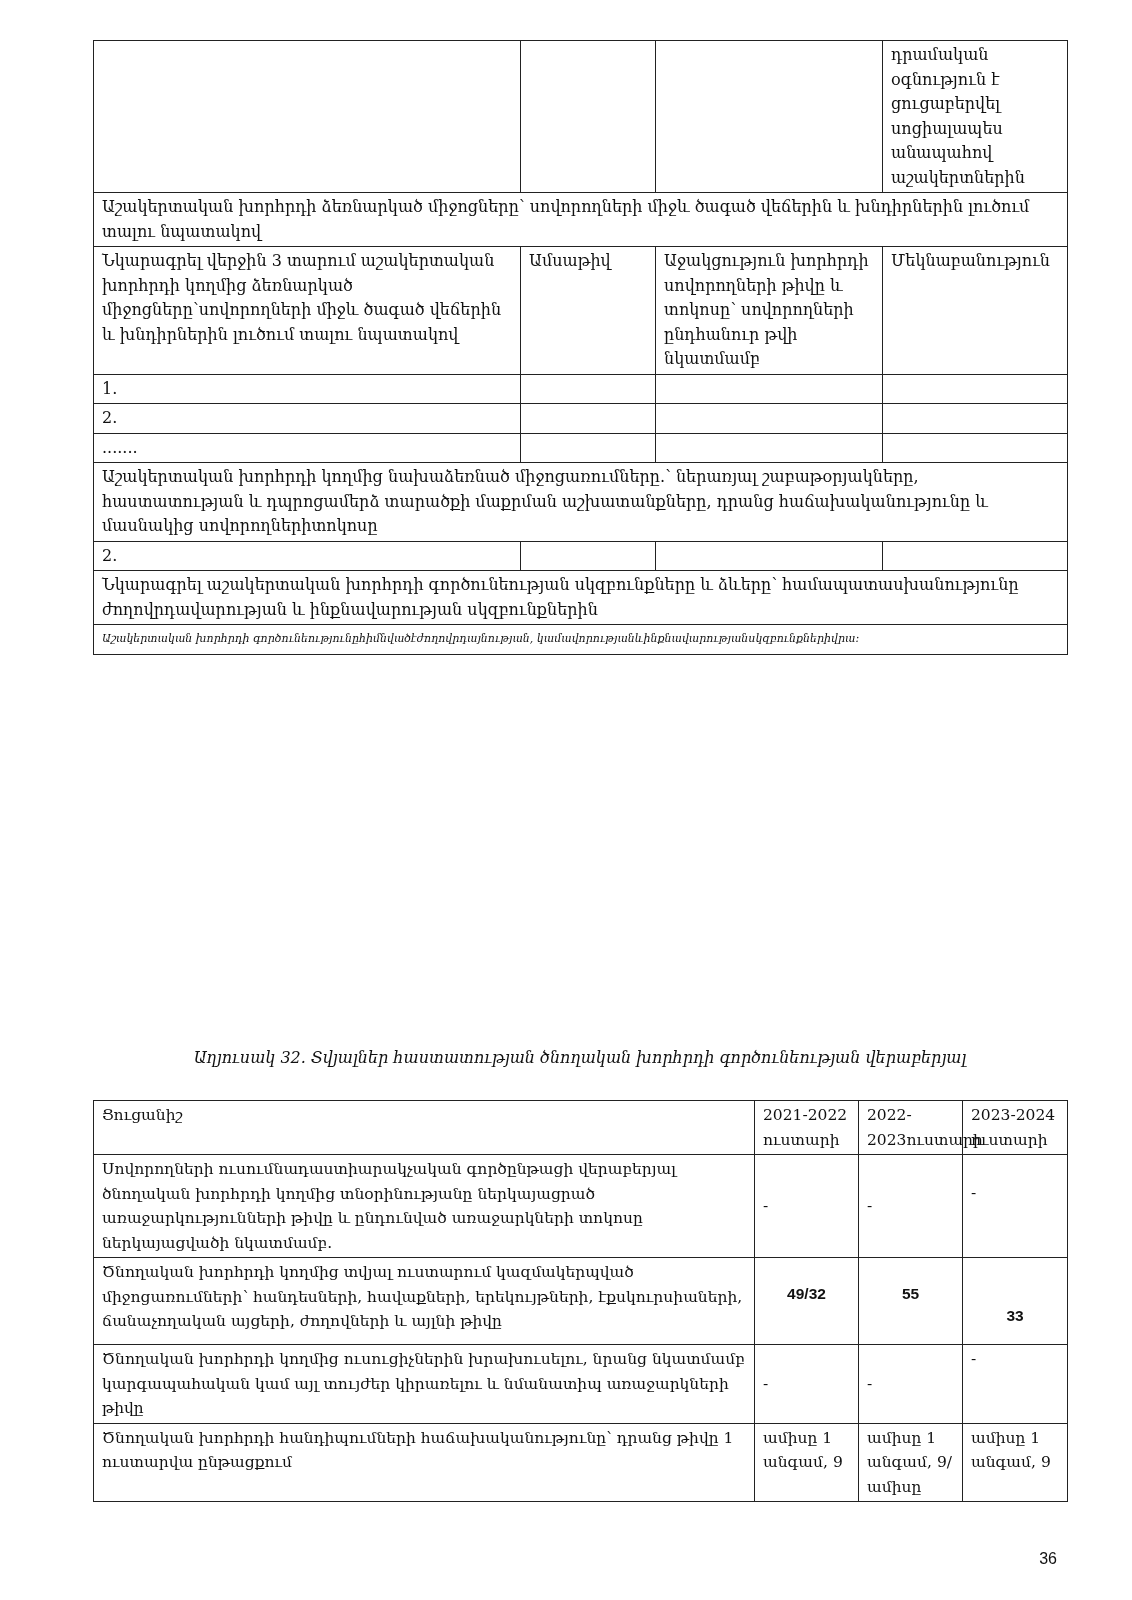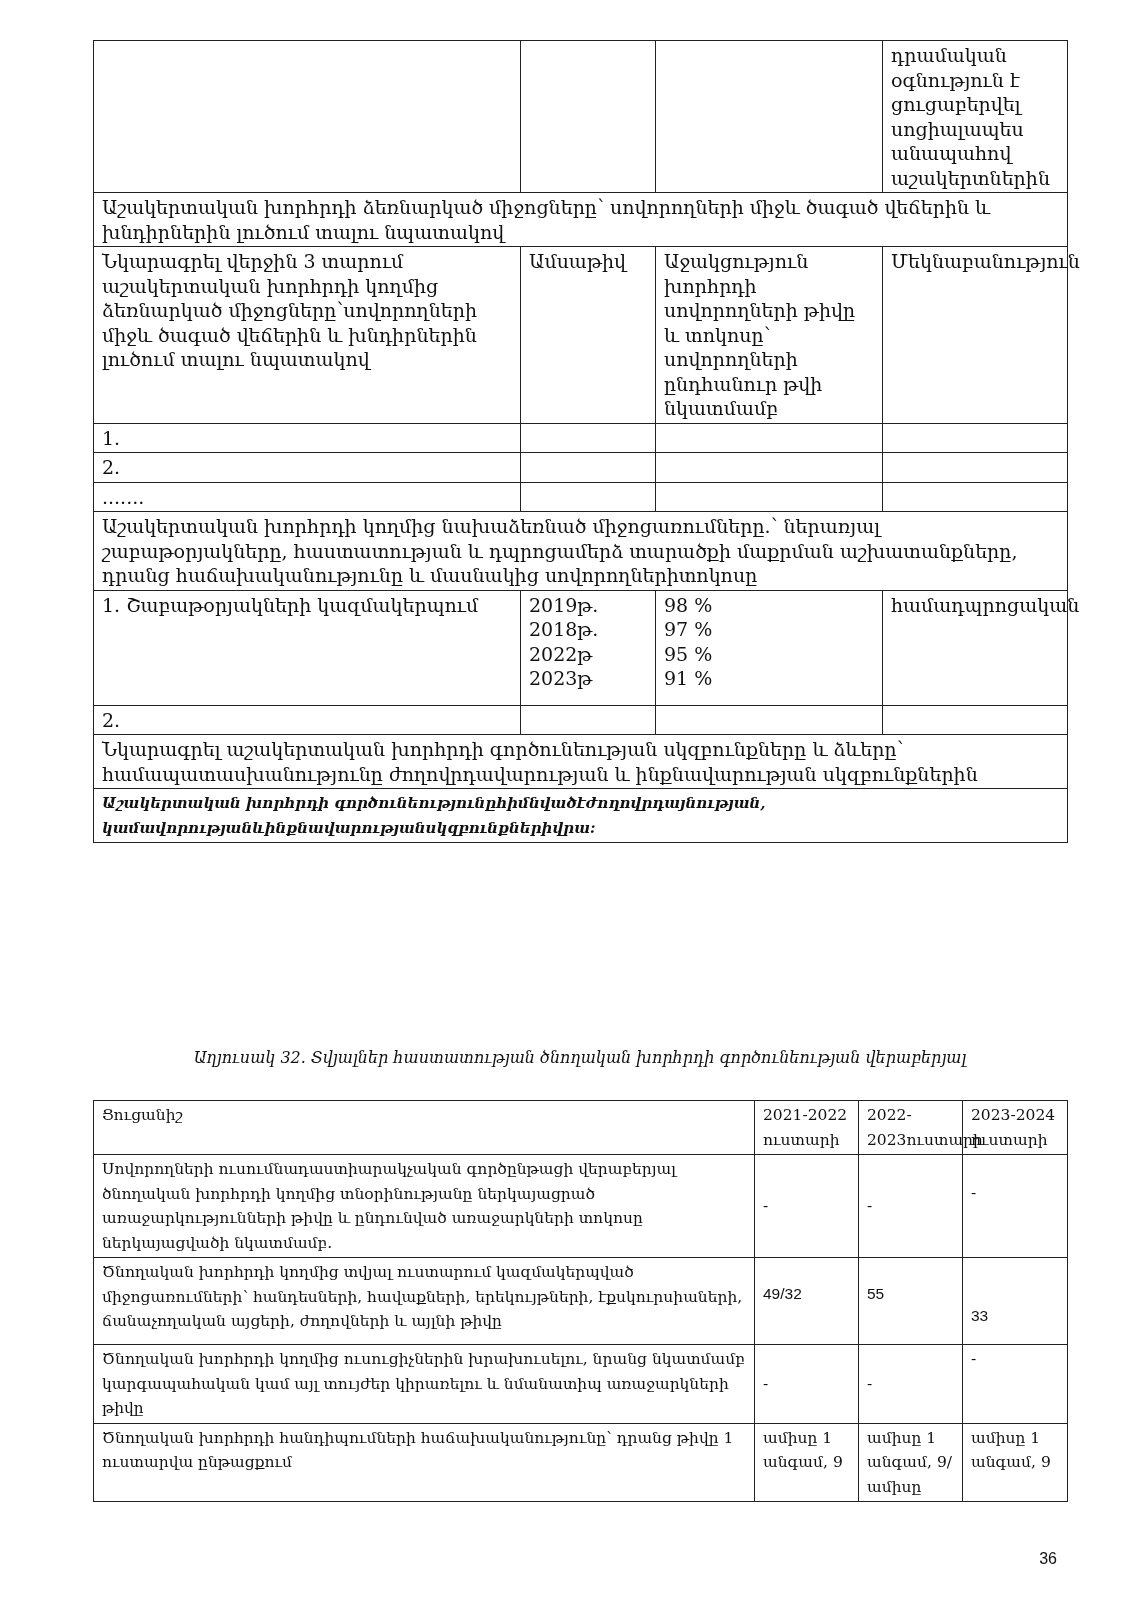--- a/index.html
+++ b/index.html
@@ -5,49 +5,49 @@
   html, body { margin: 0; padding: 0; background: #ffffff; }
   body {
     width: 1132px; height: 1600px; position: relative; overflow: hidden;
     font-family: "DejaVu Serif", "Liberation Serif", serif;
     color: #111111;
   }
   .page { position: absolute; left: 0; top: 0; width: 1132px; height: 1600px; }
 
   table { border-collapse: collapse; table-layout: fixed; }
   td { border: 1px solid #222; vertical-align: top; padding: 2px 8px 2px 8px;
-       font-size: 19px; line-height: 24.5px; }
+       font-size: 16px; line-height: 24.5px; }
 
   #t1 { position: absolute; left: 93px; top: 40px; width: 974px; }
   #t1 col.c1 { width: 427px; }
   #t1 col.c2 { width: 135px; }
   #t1 col.c3 { width: 227px; }
   #t1 col.c4 { width: 185px; }
 
   .small-row td { height: 22px; }
-  .bold-italic { font-style: italic; font-weight: bold; font-size: 15px; }
+  .bold-italic { font-style: italic; font-weight: normal; font-size: 11px; }
 
   .para {
     position: absolute; left: 93px; top: 912px; width: 974px;
     font-style: italic; font-size: 17px; line-height: 26px; text-align: justify;
     text-align-last: left;
   }
   .caption {
     position: absolute; left: 93px; top: 1045px; width: 974px; text-align: center;
     font-style: italic; font-size: 16px; line-height: 26px;
   }
 
   #t2 { position: absolute; left: 93px; top: 1100px; width: 974px; border-radius: 18px; }
   #t2 col.d1 { width: 661px; }
   #t2 col.d2 { width: 104px; }
   #t2 col.d3 { width: 104px; }
   #t2 col.d4 { width: 105px; }
   #t2 td { font-size: 15.5px; line-height: 24.5px; }
   .mid { vertical-align: middle; }
-  .boldnum { font-weight: normal; font-family: "Liberation Sans", sans-serif; }
+  .boldnum { font-weight: bold; font-family: "Liberation Sans", sans-serif; text-align: center; }
 
   .page-num {
     position: absolute; right: 75px; top: 1550px; font-size: 16px;
     font-family: "Liberation Sans", sans-serif;
   }
   .pre { white-space: pre-line; }
 </style>
 </head>
 <body>
 
@@ -94,32 +94,20 @@
           <td></td>
     </tr>
     <tr class="small-row">
       <td>.......</td>
       <td></td>
           <td></td>
           <td></td>
     </tr>
     <tr>
       <td colspan="4">Աշակերտական խորհրդի կողմից նախաձեռնած միջոցառումները.՝ ներառյալ շաբաթօրյակները, հաստատության և դպրոցամերձ տարածքի մաքրման աշխատանքները, դրանց հաճախականությունը և մասնակից սովորողներիտոկոսը</td>
-    </tr>
-    <tr>
-      <td>1. Շաբաթօրյակների կազմակերպում</td>
-      <td class="pre" style="height:110px">2019թ.
-2018թ.
-2022թ
-2023թ</td>
-      <td class="pre">98 %
-97 %
-95 %
-91 %</td>
-      <td>համադպրոցական</td>
     </tr>
     <tr class="small-row">
       <td>2.</td>
       <td></td>
           <td></td>
           <td></td>
     </tr>
     <tr>
       <td colspan="4">Նկարագրել աշակերտական խորհրդի գործունեության սկզբունքները և ձևերը՝ համապատասխանությունը ժողովրդավարության և ինքնավարության սկզբունքներին</td>
     </tr>

